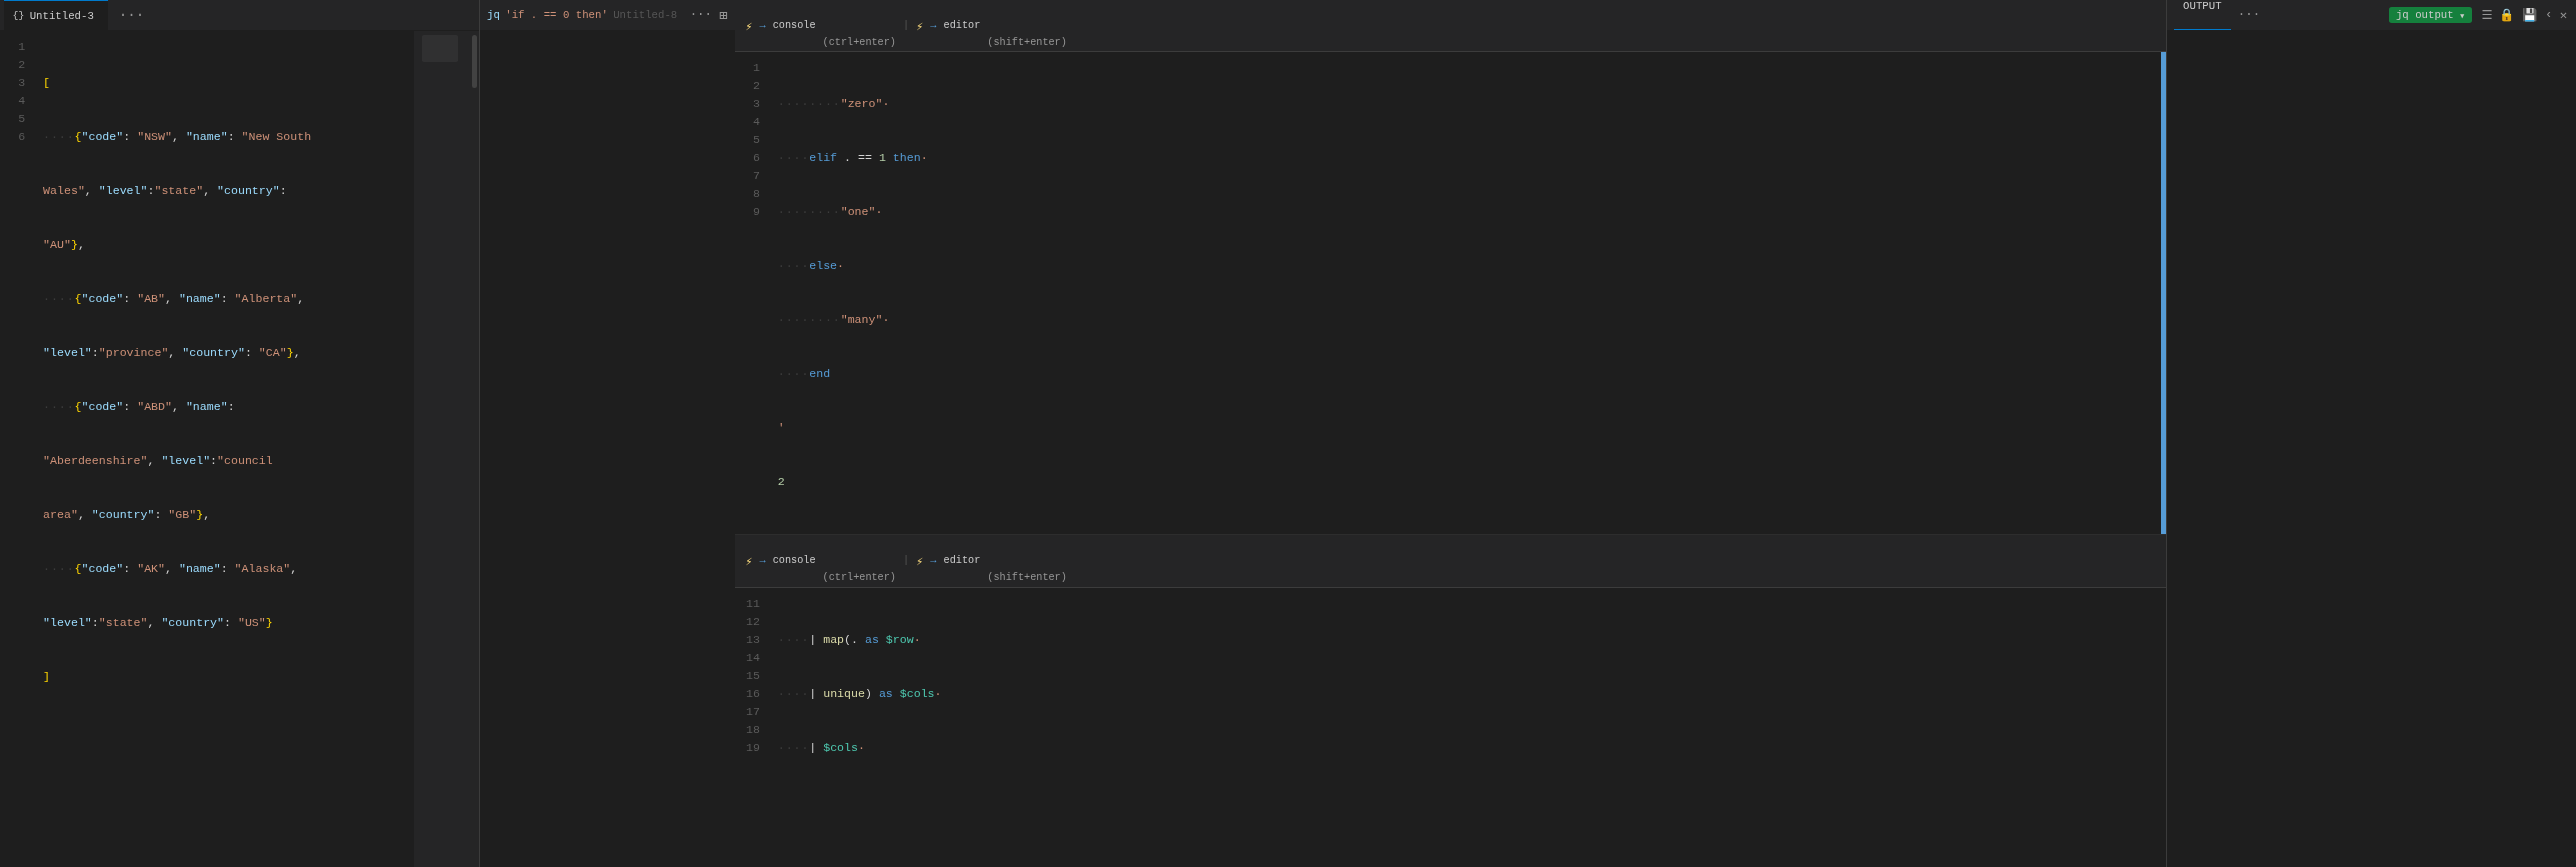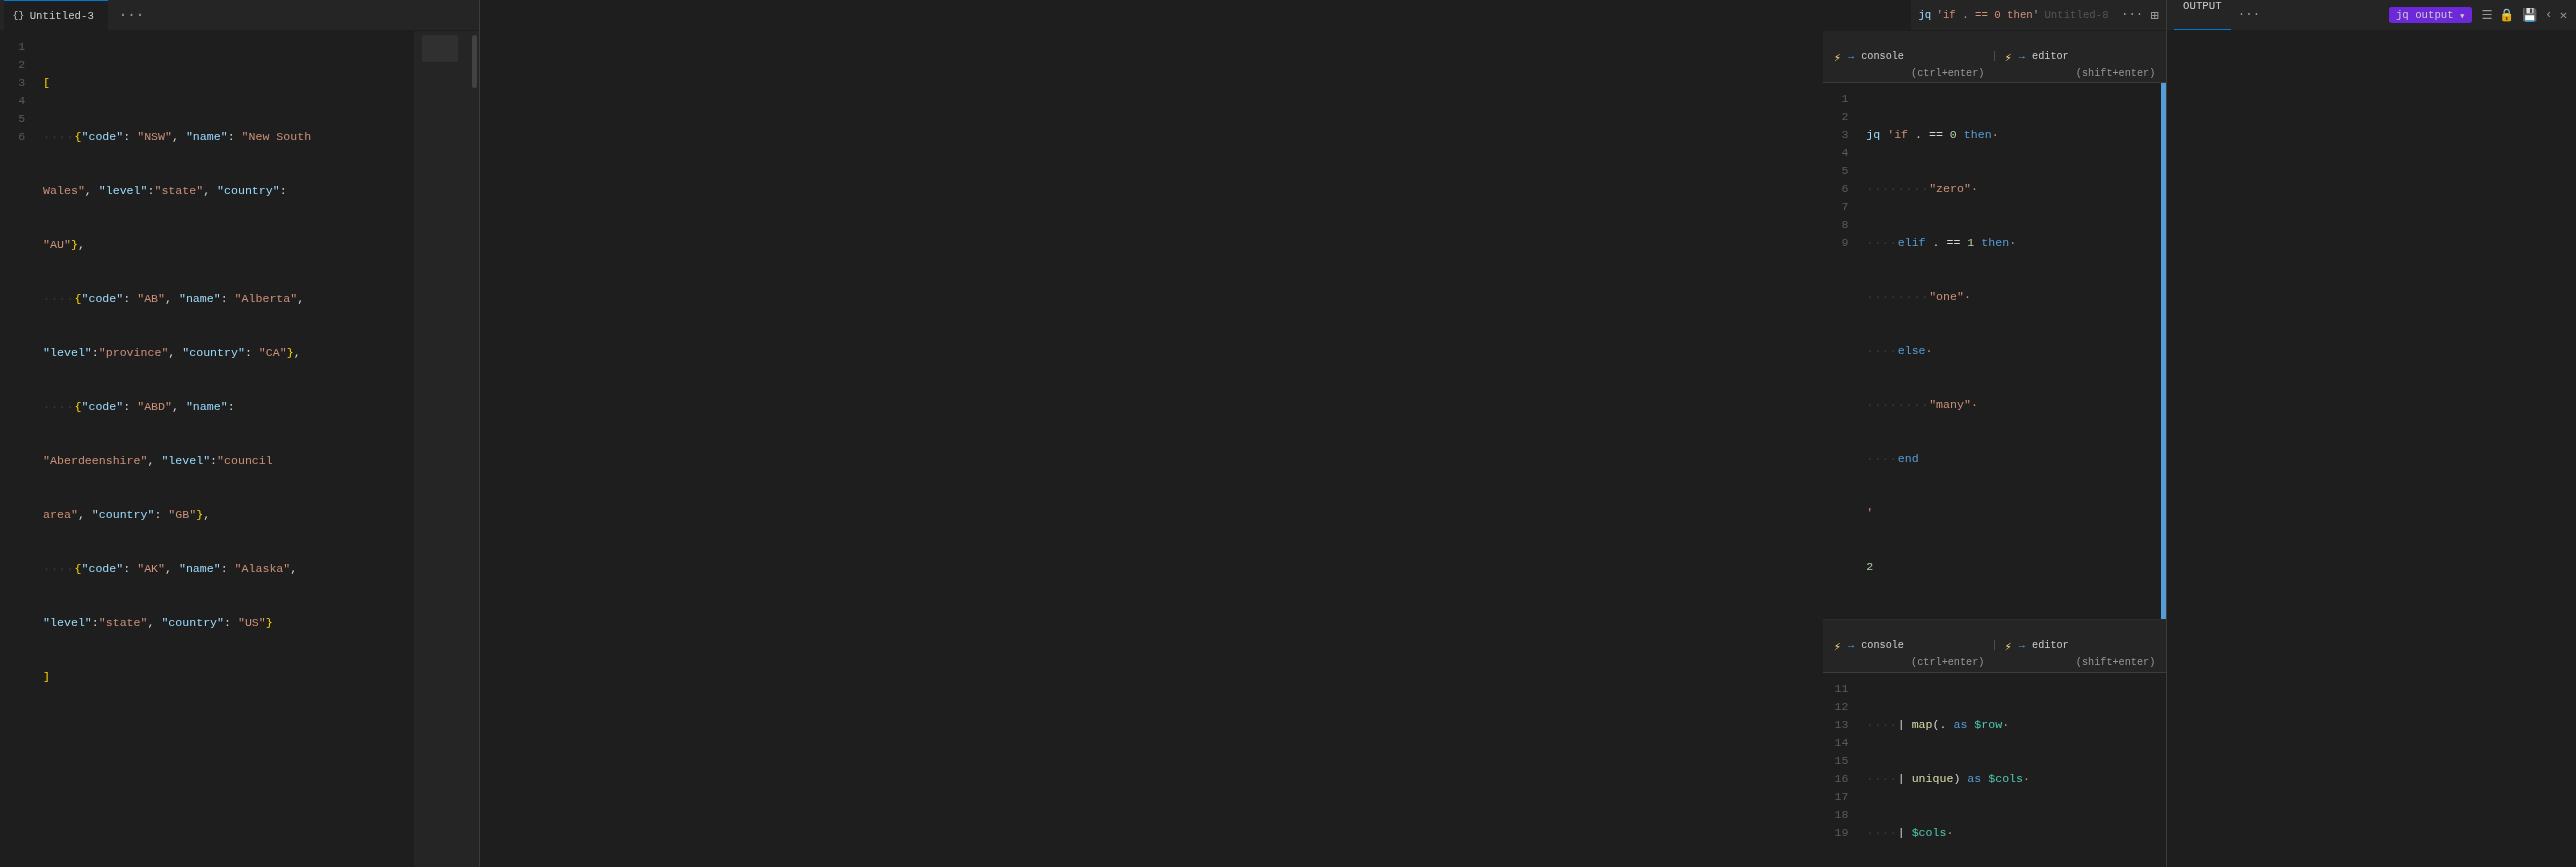--- a/index.html
+++ b/index.html
@@ -102,25 +102,24 @@
       border-radius: 2.7px;
       position: absolute;
       right: 1.8px;
       top: 4.4px;
       height: 53px;
     }
 
     
     .jq-panel {
       display: flex;
-      flex-direction: column;
+      flex-direction: row;
       flex: 1;
       border-right: 0.9px solid #3c3c3c;
       overflow: hidden;
-      align-items: flex-end;
     }
 
     .jq-tab-bar {
       display: flex;
       align-items: center;
       background: #252526;
       height: 31px;
       border-bottom: 0.9px solid #1e1e1e;
       padding: 0 7.1px;
       gap: 7.1px;
@@ -212,21 +211,21 @@
       color: #969696;
       cursor: pointer;
       padding: 0 3.6px;
       font-size: 12.4px;
     }
     .output-dropdown {
       margin-left: auto;
       display: flex;
       align-items: center;
       gap: 5.3px;
-      background: #6d28d9;
+      background: #15803d;
       padding: 1.8px 7.1px;
       border-radius: 2.7px;
       color: #cccccc;
       font-size: 10.7px;
       cursor: pointer;
     }
     .output-icons {
       display: flex;
       align-items: center;
       gap: 3.6px;
@@ -360,21 +359,20 @@
             <div>2</div>
             <div>3</div>
             <div>4</div>
             <div>5</div>
             <div>6</div>
             <div>7</div>
             <div>8</div>
             <div>9</div>
           </div>
           <div class="code-content" style="padding-left:7.1px;">
-            <span class="code-line"><span class="c-jq-cmd">jq</span> <span class="c-jq-string">'if</span> <span class="c-jq-op">.</span> <span class="c-jq-op">==</span> <span class="c-jq-num">0</span> <span class="c-jq-keyword">then</span><span class="c-jq-string">·</span></span>
             <span class="code-line"><span class="dots">········</span><span class="c-jq-string">"zero"</span><span class="c-jq-string">·</span></span>
             <span class="code-line"><span class="dots">····</span><span class="c-jq-keyword">elif</span> <span class="c-jq-op">.</span> <span class="c-jq-op">==</span> <span class="c-jq-num">1</span> <span class="c-jq-keyword">then</span><span class="c-jq-string">·</span></span>
             <span class="code-line"><span class="dots">········</span><span class="c-jq-string">"one"</span><span class="c-jq-string">·</span></span>
             <span class="code-line"><span class="dots">····</span><span class="c-jq-keyword">else</span><span class="c-jq-string">·</span></span>
             <span class="code-line"><span class="dots">········</span><span class="c-jq-string">"many"</span><span class="c-jq-string">·</span></span>
             <span class="code-line"><span class="dots">····</span><span class="c-jq-keyword">end</span></span>
             <span class="code-line"><span class="c-jq-string">'</span></span>
             <span class="code-line"><span class="c-number">2</span></span>
           </div>
           <div style="width:5.3px; background:#569cd6; flex-shrink:0;"></div>

